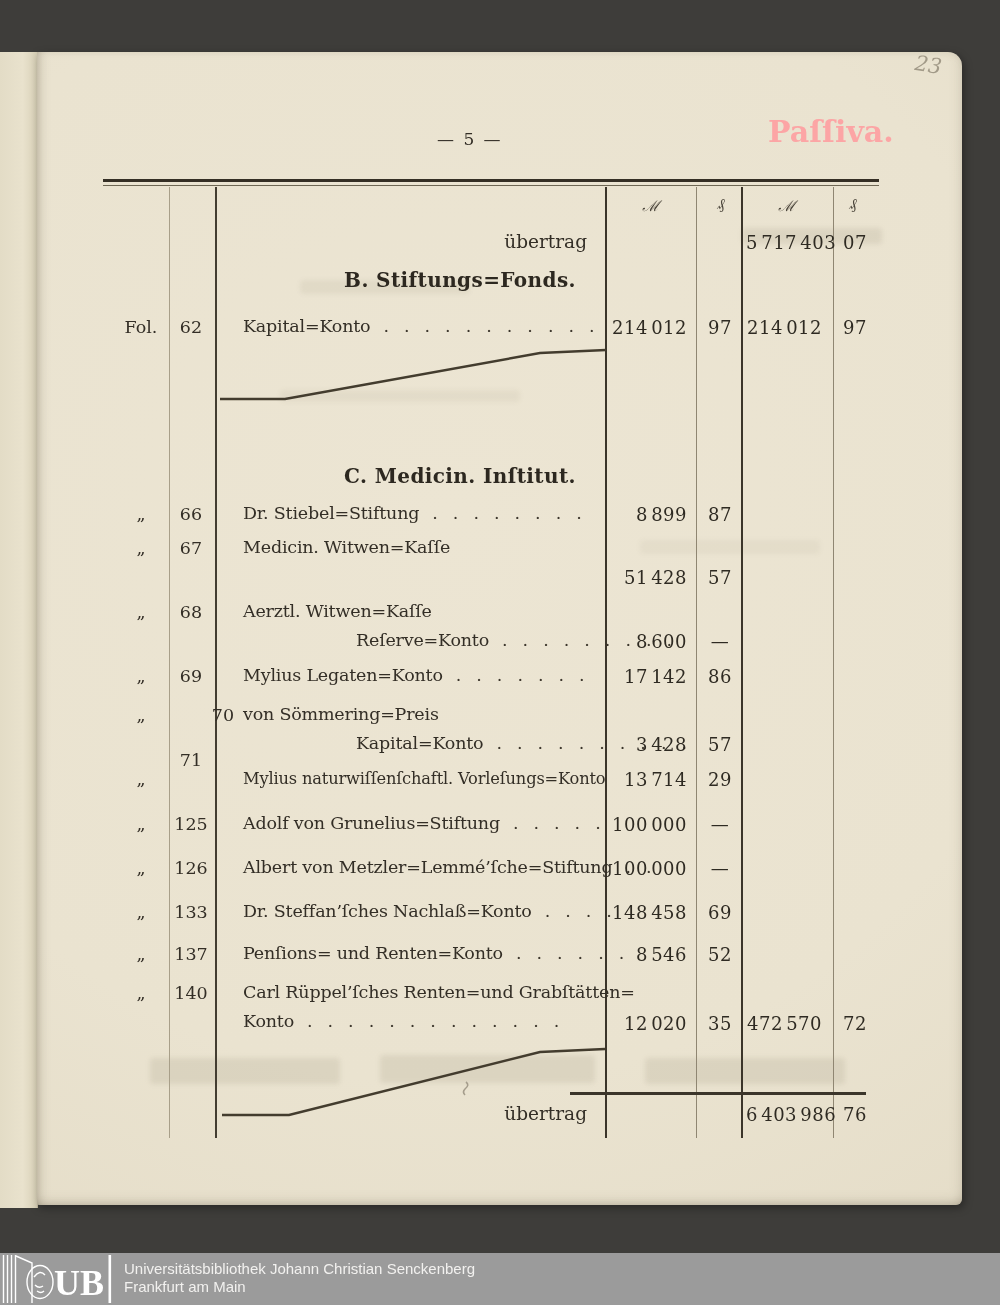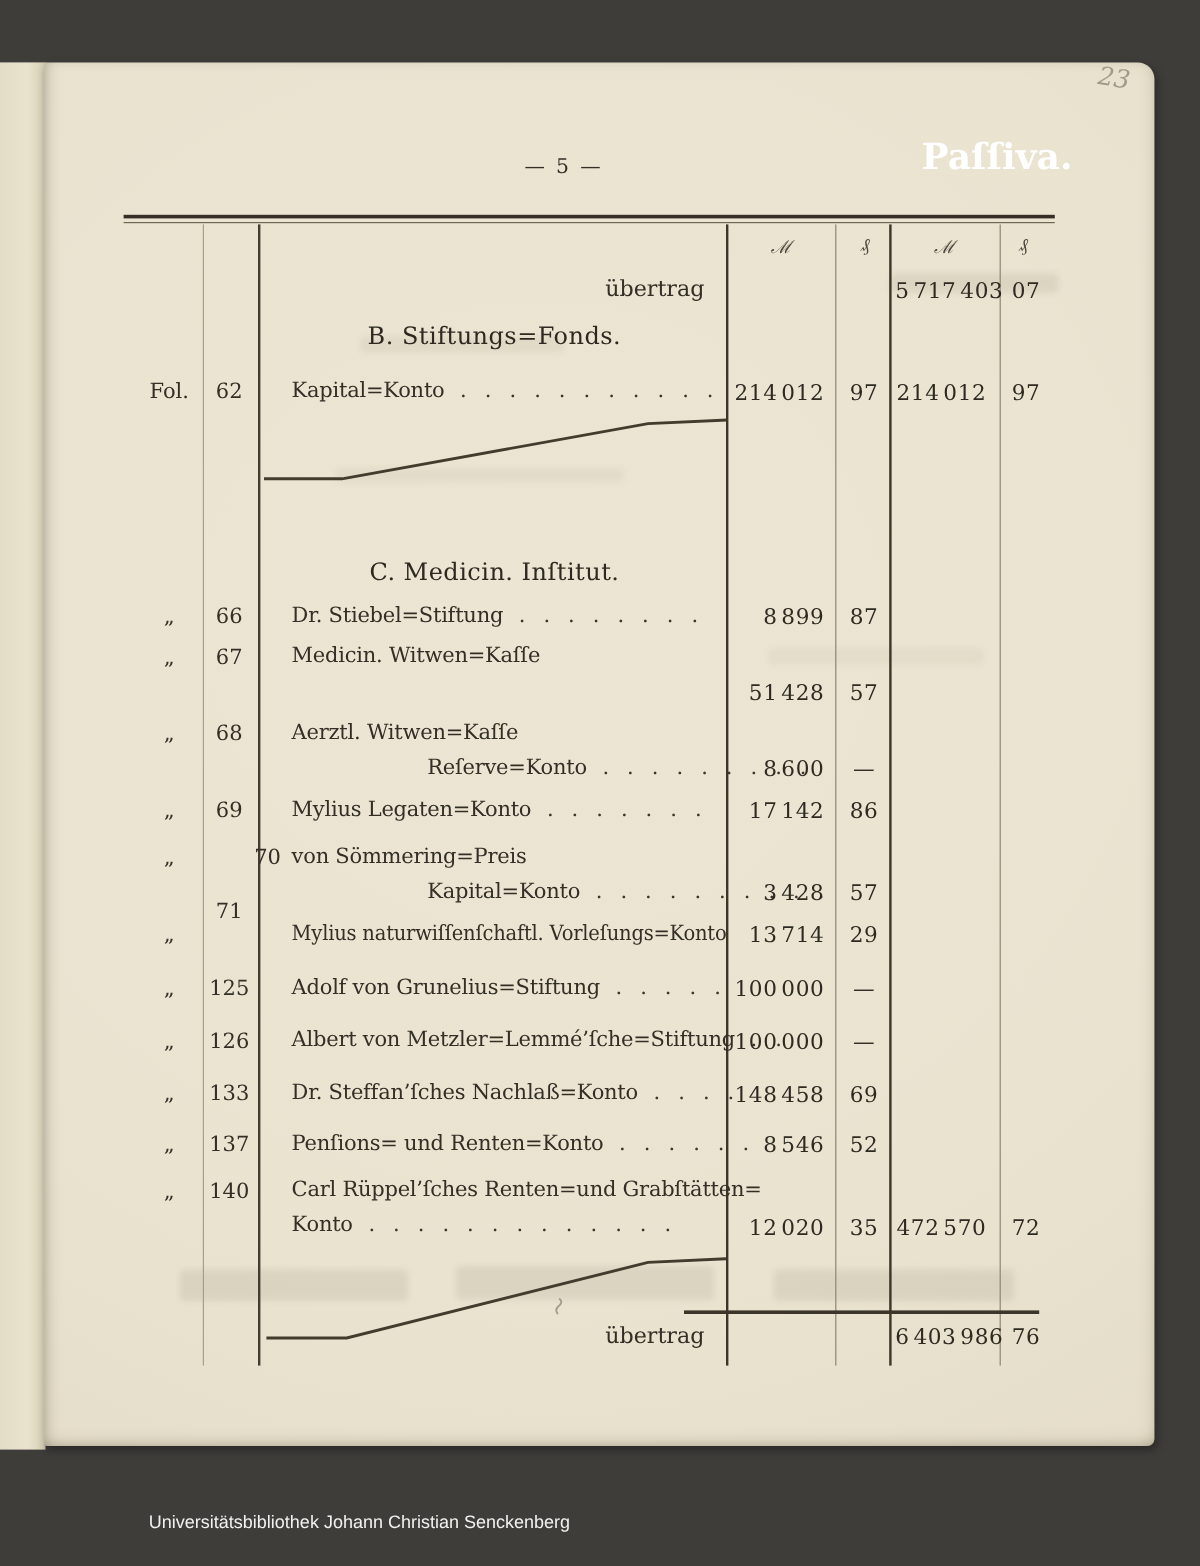--- a/index.html
+++ b/index.html
@@ -18,21 +18,21 @@
   .ghost{position:absolute;filter:blur(2.5px);background:rgba(115,104,80,.12);border-radius:4px;}
   
   .hline,.vline{position:absolute;}
   
   .t{position:absolute;white-space:nowrap;}
   .num{font-size:18px;letter-spacing:.5px;word-spacing:-3px;color:#2e2a22;}
   .right{text-align:right;}
   .center{text-align:center;}
   .desc{font-size:17.5px;letter-spacing:-.2px;}
   .dots{letter-spacing:15px;margin-left:13px;color:#3a342a;}
-  .heading{font-weight:normal;font-size:20px;letter-spacing:.4px;color:#2d2820;}
+  .heading{font-weight:bold;font-size:20px;letter-spacing:.4px;color:#2d2820;padding-left:48px;}
   .cur{font-style:italic;font-size:15px;color:#4a443a;}
   .fol{font-size:17.5px;}
   .carry{font-size:18.5px;}
   
   .footer-bar{position:absolute;left:0;top:1253px;width:1000px;height:52px;background:#9b9b9b;}
   .footer-text{position:absolute;left:124px;top:1260px;color:#f2f1ef;
     font-family:"Liberation Sans", sans-serif;font-size:15px;line-height:18px;}
   .pencil{color:#a29a88;font-style:italic;}
   svg{display:block;}
 </style>
@@ -65,21 +65,21 @@
 
   <div class="hline" style="left:570px;top:1092px;width:296px;height:3px;background:#3b352a;"></div>
 
   <svg width="1000" height="1305" style="position:absolute;left:0;top:0;pointer-events:none;">
     <polyline points="220,399 285,399 540,353 606,350" fill="none" stroke="#433c2e" stroke-width="2.4"></polyline>
     <polyline points="222,1115 289,1115 540,1052 605,1049" fill="none" stroke="#433c2e" stroke-width="2.4"></polyline>
     <path d="M466,1082 q4,3 -1,7 q-3,3 0,6" fill="none" stroke="#a59d8c" stroke-width="1.6"></path>
   </svg>
 
   <div class="t" style="left:437px;top:129px;width:100px;font-size:17px;letter-spacing:2px;">—   5   —</div>
-  <div class="t" style="left:768px;top:114px;width:112px;font-size:30px;font-weight:bold;text-align:center;color:#ffffff;">Paſſiva.</div>
+  <div class="t" style="left:768px;top:114px;width:112px;font-size:30px;font-weight:bold;text-align:center;color:#fca5a5;">Paſſiva.</div>
   <div class="t pencil" style="left:915px;top:53px;font-size:21px;transform:rotate(9deg);">23</div>
 
   <div class="t cur center" style="left:627px;top:195px;width:48px;">ℳ</div>
   <div class="t cur center" style="left:701px;top:195px;width:40px;">₰</div>
   <div class="t cur center" style="left:763px;top:195px;width:48px;">ℳ</div>
   <div class="t cur center" style="left:833px;top:195px;width:40px;">₰</div>
 
   <div class="t carry right" style="left:397px;top:231px;width:190px;">übertrag</div>
   <div class="t num right" style="left:746px;top:232px;width:76px;">5 717 403</div>
   <div class="t num center" style="left:835px;top:232px;width:40px;">07</div>
@@ -164,17 +164,34 @@
   <div class="t desc" style="left:243px;top:1011px;"><span>Konto</span><span class="dots">.............</span></div>
   <div class="t num right" style="left:610px;top:1013px;width:77px;">12 020</div>
   <div class="t num center" style="left:700px;top:1013px;width:40px;">35</div>
   <div class="t num right" style="left:746px;top:1013px;width:76px;">472 570</div>
   <div class="t num center" style="left:835px;top:1013px;width:40px;">72</div>
 
   <div class="t carry right" style="left:397px;top:1103px;width:190px;">übertrag</div>
   <div class="t num right" style="left:746px;top:1104px;width:76px;">6 403 986</div>
   <div class="t num center" style="left:835px;top:1104px;width:40px;">76</div>
 
+  <div class="footer-bar">
+    <svg width="110" height="48" viewBox="0 0 110 48" style="position:absolute;left:2px;top:2px;">
+      <g stroke="#ffffff" fill="none" stroke-width="1.4">
+        <line x1="1.5" y1="0" x2="1.5" y2="48"></line>
+        <line x1="5.5" y1="0" x2="5.5" y2="48"></line>
+        <line x1="9.5" y1="0" x2="9.5" y2="48"></line>
+        <line x1="13.5" y1="0" x2="13.5" y2="48"></line>
+        <path d="M14,1 L30,8 L30,48"></path>
+        <ellipse cx="38" cy="27" rx="13" ry="16.5"></ellipse>
+        <path d="M32,22 q6,-8 11,-2 M33,30 q4,4 8,1 M35,36 q4,3 7,0"></path>
+      </g>
+      <text x="52" y="40" font-family="Liberation Serif, serif" font-weight="bold" font-size="36" fill="#ffffff">UB</text>
+      <rect x="106.5" y="0" width="2.6" height="48" fill="#ffffff"></rect>
+    </svg>
+
+  </div>
   <div class="footer-text">
     <div>Universitätsbibliothek Johann Christian Senckenberg</div>
+    <div>Frankfurt am Main</div>
   </div>
 
 </div>
 
 </body></html>

